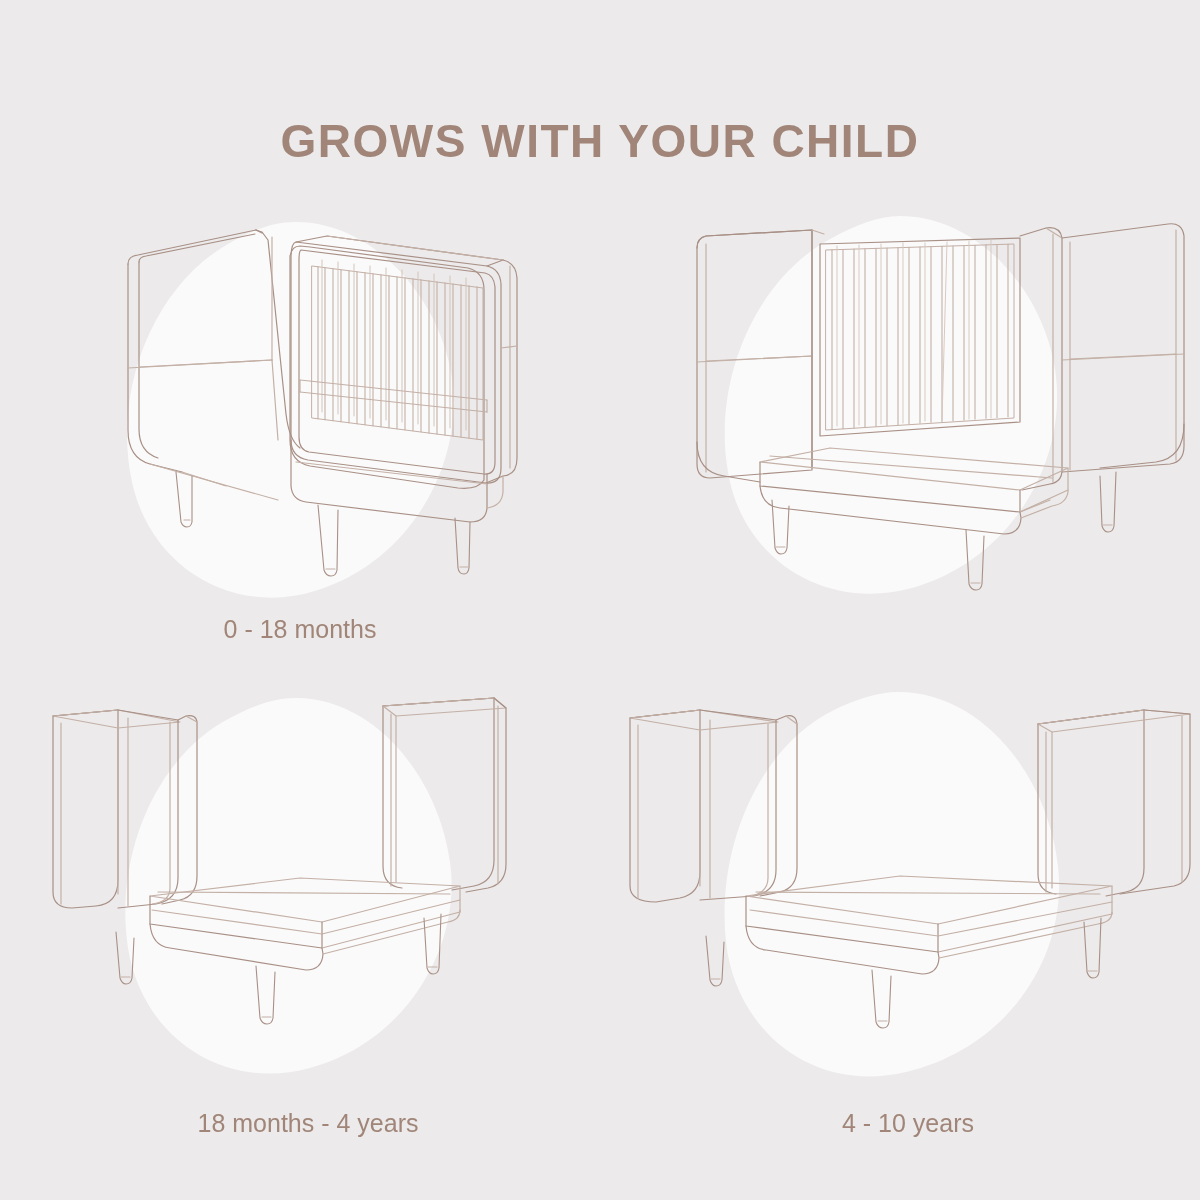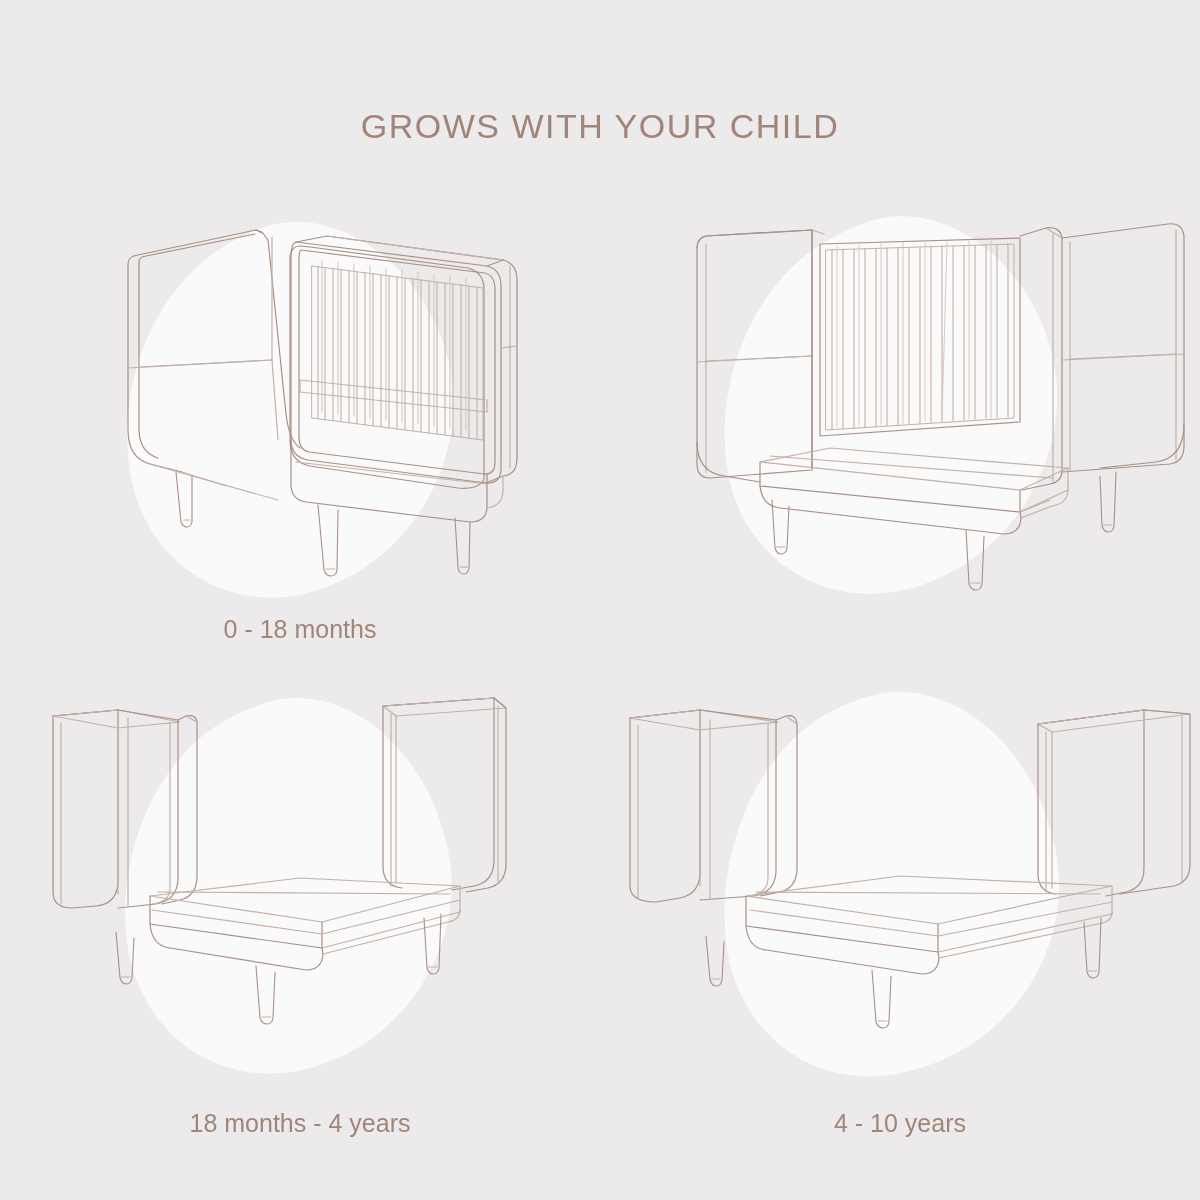--- a/index.html
+++ b/index.html
@@ -14,26 +14,26 @@
     overflow: hidden;
   }
   .page {
     position: relative;
     width: 1200px;
     height: 1200px;
     box-sizing: border-box;
   }
   .page-title {
     position: absolute;
-    top: 107px;
+    top: 114px;
     left: 0;
     width: 1200px;
     text-align: center;
-    font-size: 34px;
-    font-weight: 400;
+    font-size: 46px;
+    font-weight: 700;
     letter-spacing: 1.5px;
     color: #A08578;
     font-family: "Liberation Sans", sans-serif;
     white-space: nowrap;
   }
   .grid {
     position: absolute;
     top: 200px;
     left: 0;
     width: 1200px;
@@ -64,21 +64,21 @@
     bottom: 32px;
     text-align: center;
     font-size: 25px;
     color: #A08578;
     font-family: "Liberation Sans", sans-serif;
     white-space: nowrap;
   }
   .stage-2 .stage-label,
   .stage-1 .stage-label { bottom: 36px; }
   .stage-3 .stage-label,
-  .stage-4 .stage-label { bottom: 22px; }
+  .stage-4 .stage-label { bottom: 22px; margin-left: 8px; }
 </style>
 </head>
 <body>
 
 <div class="page">
 
   <div class="page-title">GROWS WITH YOUR CHILD</div>
 
   <div class="grid">
 

